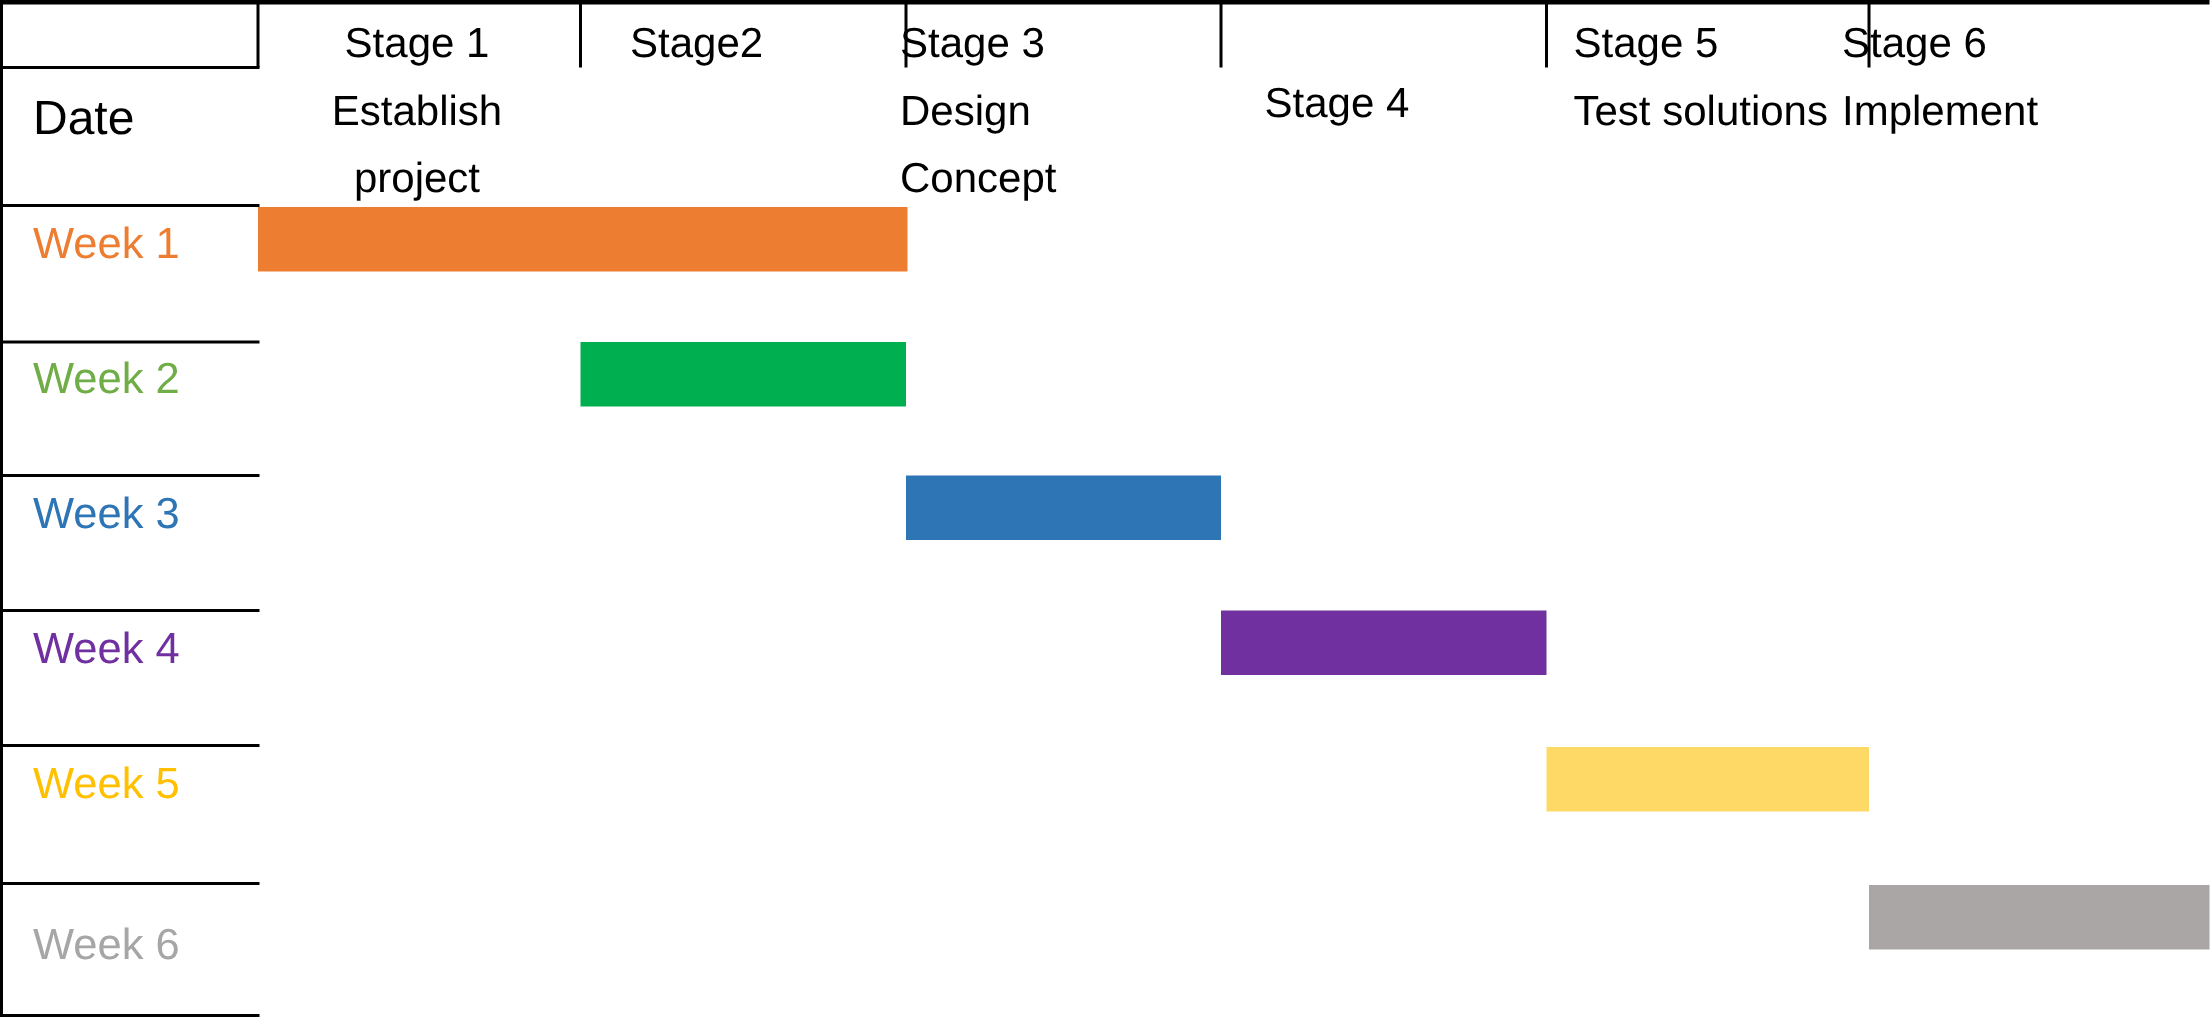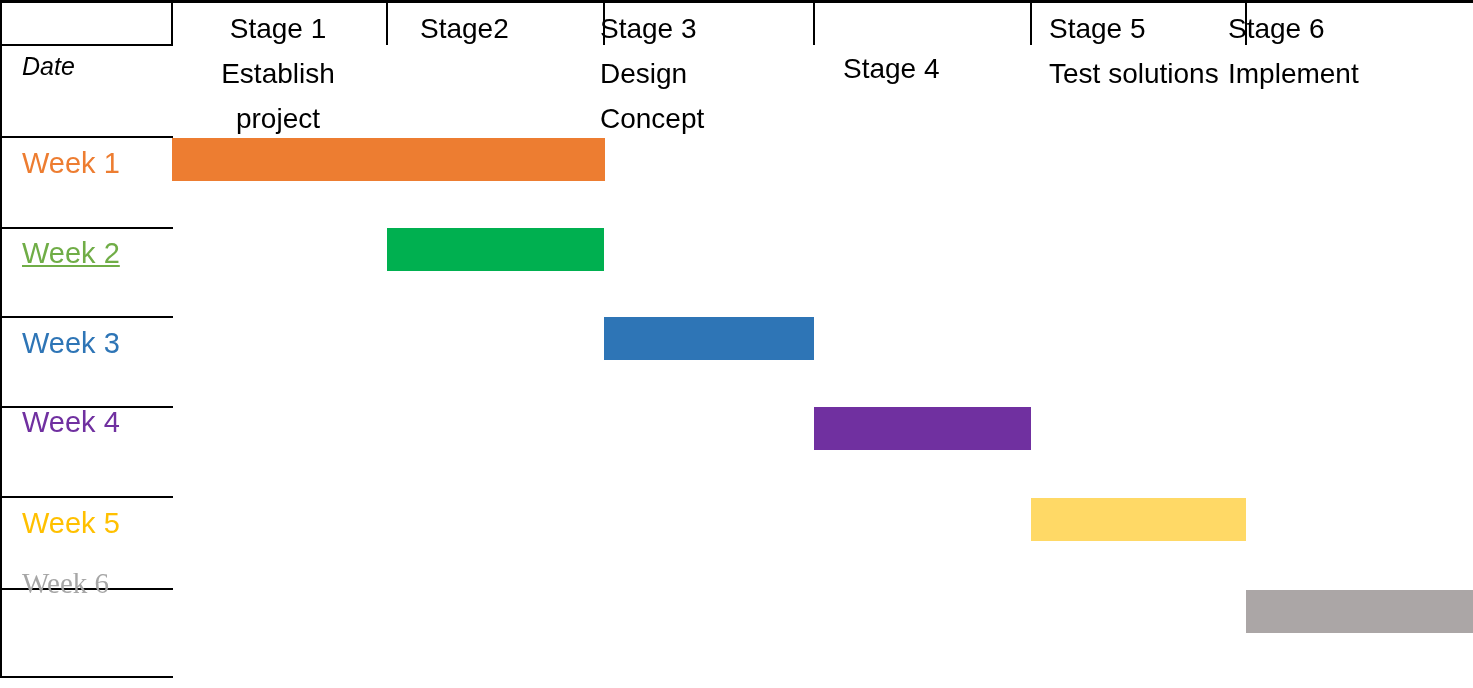--- a/index.html
+++ b/index.html
@@ -32,22 +32,22 @@
   .h-r0 { top: 44px; }
   .h-r1 { top: 136px; }
   .h-r2 { top: 227px; }
   .h-r3 { top: 316px; }
   .h-r4 { top: 406px; }
   .h-r5 { top: 496px; }
   .h-r6 { top: 588px; }
   .h-r7 { top: 676px; }
 
   .date-label {
-    position: absolute; left: 22px; top: 44px;
-    font-size: 25px; line-height: 45px; font-style: italic;
+    position: absolute; left: 22px; top: 56px;
+    font-size: 32px; line-height: 45px;
   }
 
   .col-header {
     position: absolute; top: 6px;
     font-size: 28px; line-height: 45px;
     white-space: nowrap;
   }
   .col-header .desc {
     display: block; width: 172px; white-space: normal;
   }
@@ -58,23 +58,23 @@
   .ch-5 { left: 1049px; }
   .ch-6 { left: 1228px; }
 
   .week-label {
     position: absolute; left: 22px;
     font-size: 29px;
   }
   .wl-0 { top: 147px; }
   .wl-1 { top: 237px; }
   .wl-2 { top: 327px; }
-  .wl-3 { top: 406px; }
+  .wl-3 { top: 417px; }
   .wl-4 { top: 507px; }
-  .wl-5 { top: 567px; font-family: Liberation Serif, serif; }
+  .wl-5 { top: 614px; }
 
   .bar { position: absolute; height: 43px; }
   .bar-0 { left: 172px;  top: 138px; width: 433px; }
   .bar-1 { left: 387px;  top: 228px; width: 217px; }
   .bar-2 { left: 604px;  top: 317px; width: 210px; }
   .bar-3 { left: 814px;  top: 407px; width: 217px; }
   .bar-4 { left: 1031px; top: 498px; width: 215px; }
   .bar-5 { left: 1246px; top: 590px; width: 227px; }
 </style>
 </head>
@@ -118,21 +118,21 @@
   <div class="col-header ch-5">
     <span>Stage 5</span>
     <span class="desc">Test solutions</span>
   </div>
   <div class="col-header ch-6">
     <span>Stage 6</span>
     <span class="desc">Implement</span>
   </div>
 
   <div class="week-label wl-0" style="color: rgb(237, 125, 49);">Week 1</div>
-  <div class="week-label wl-1" style="color: rgb(112, 173, 71); text-decoration: underline;">Week 2</div>
+  <div class="week-label wl-1" style="color: rgb(112, 173, 71);">Week 2</div>
   <div class="week-label wl-2" style="color: rgb(46, 117, 182);">Week 3</div>
   <div class="week-label wl-3" style="color: rgb(112, 48, 160);">Week 4</div>
   <div class="week-label wl-4" style="color: rgb(255, 192, 0);">Week 5</div>
   <div class="week-label wl-5" style="color: rgb(166, 166, 166);">Week 6</div>
 
   <div class="bar bar-0" style="background: rgb(237, 125, 49);"></div>
   <div class="bar bar-1" style="background: rgb(0, 176, 80);"></div>
   <div class="bar bar-2" style="background: rgb(46, 117, 182);"></div>
   <div class="bar bar-3" style="background: rgb(112, 48, 160);"></div>
   <div class="bar bar-4" style="background: rgb(255, 217, 102);"></div>

